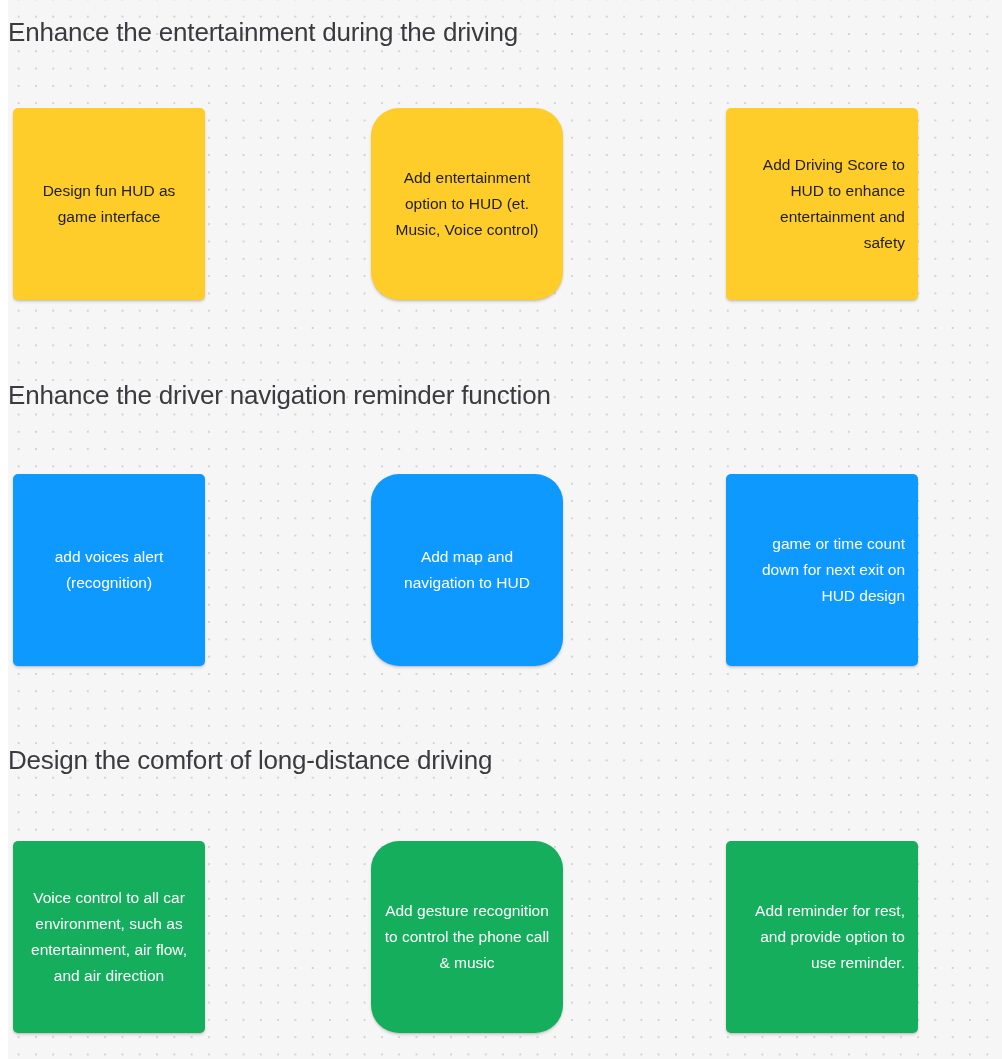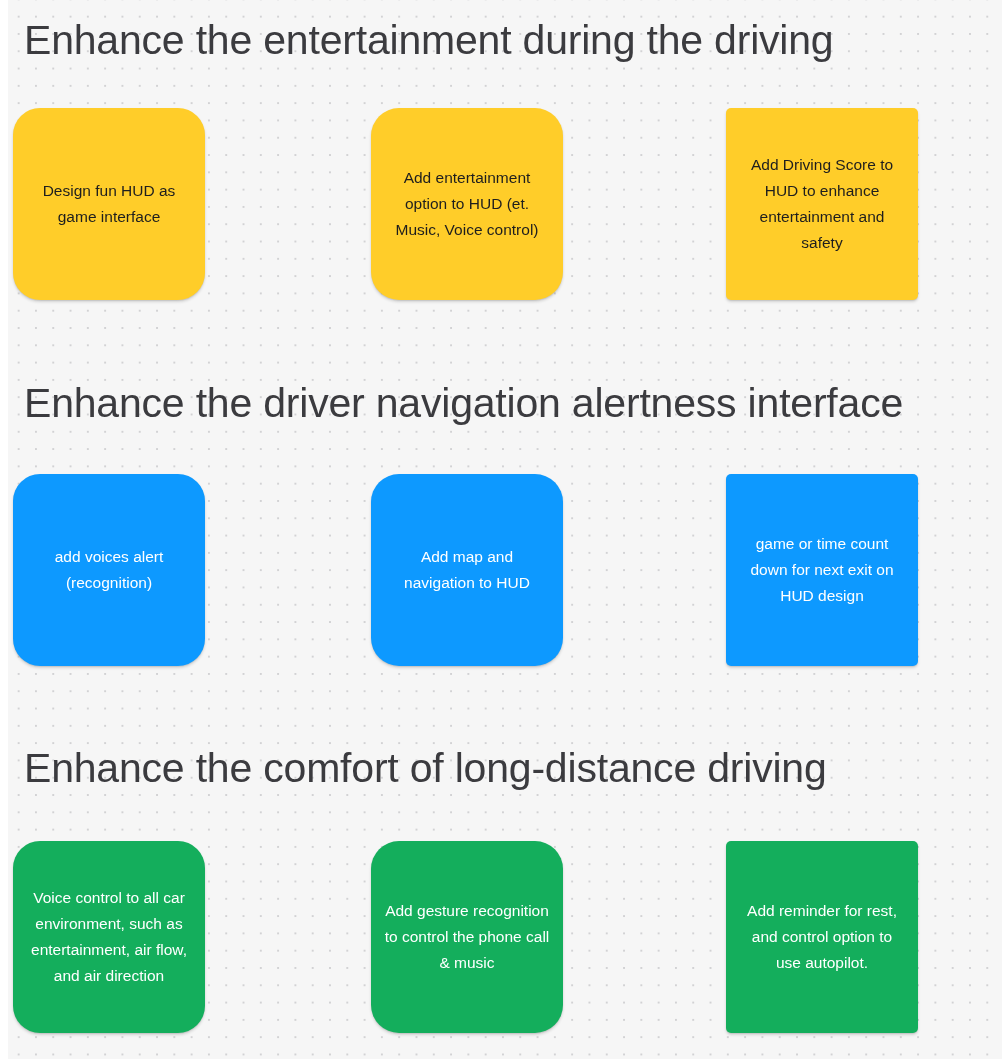--- a/index.html
+++ b/index.html
@@ -14,22 +14,22 @@
   .canvas {
     position: absolute;
     left: 8px; top: 0; right: 0; bottom: 0;
     background-color: #f6f6f6;
     background-image: radial-gradient(circle, #d2d2d4 1.15px, rgba(0,0,0,0) 1.3px);
     background-size: 17.3px 17.3px;
     background-position: 2px 8px;
   }
   .section-title {
     position: absolute;
-    left: 24px;
-    font-size: 41px;
+    left: 8px;
+    font-size: 26px;
     font-weight: 500;
     letter-spacing: -0.2px;
     color: #3b3b3f;
     white-space: nowrap;
   }
   .sticky {
     position: absolute;
     width: 192px; height: 192px;
     border-radius: 5px;
     display: flex;
@@ -40,23 +40,23 @@
     font-size: 15.5px;
     font-weight: 500;
     line-height: 26px;
     box-shadow: 0 2px 3px rgba(0,0,0,0.14), 0 1px 1px rgba(0,0,0,0.08);
   }
   .sticky-yellow { background: #ffcd29; color: #1e1e1e; }
   .sticky-blue   { background: #0d99ff; color: #ffffff; }
   .sticky-green  { background: #14ae5c; color: #ffffff; }
 
   
-  .col-1 { left: 13px; border-radius: 27px; }
+  .col-1 { left: 13px; }
   .col-2 { left: 371px; border-radius: 28px; }
-  .col-3 { left: 726px; }
+  .col-3 { left: 726px; text-align: right; }
   .row-1 { top: 108px; }
   .row-2 { top: 474px; }
   .row-3 { top: 841px; }
   #title-1 { top: 17px; }
   #title-2 { top: 380px; }
   #title-3 { top: 745px; }
 </style>
 </head>
 <body>
 
@@ -66,33 +66,33 @@
 <div class="sticky sticky-yellow col-1 row-1">
   <span>Design fun HUD as game interface</span>
 </div>
 <div class="sticky sticky-yellow col-2 row-1">
   <span>Add entertainment option to HUD (et. Music, Voice control)</span>
 </div>
 <div class="sticky sticky-yellow col-3 row-1">
   <span>Add Driving Score to HUD to enhance entertainment and safety</span>
 </div>
 
-<h1 id="title-2" class="section-title">Enhance the driver navigation alertness interface</h1>
+<h1 id="title-2" class="section-title">Enhance the driver navigation reminder function</h1>
 <div class="sticky sticky-blue col-1 row-2">
   <span>add voices alert (recognition)</span>
 </div>
 <div class="sticky sticky-blue col-2 row-2">
   <span>Add map  and navigation to HUD</span>
 </div>
 <div class="sticky sticky-blue col-3 row-2">
   <span>game or time count down for next exit on HUD design</span>
 </div>
 
-<h1 id="title-3" class="section-title">Enhance the comfort of long-distance driving</h1>
+<h1 id="title-3" class="section-title">Design the comfort of long-distance driving</h1>
 <div class="sticky sticky-green col-1 row-3">
   <span>Voice control to all car environment, such as entertainment, air flow, and air direction</span>
 </div>
 <div class="sticky sticky-green col-2 row-3">
   <span>Add gesture recognition to control the phone call &amp; music</span>
 </div>
 <div class="sticky sticky-green col-3 row-3">
-  <span>Add reminder for rest, and control option to use autopilot.</span>
+  <span>Add reminder for rest, and provide option to use reminder.</span>
 </div>
 
 </body></html>

